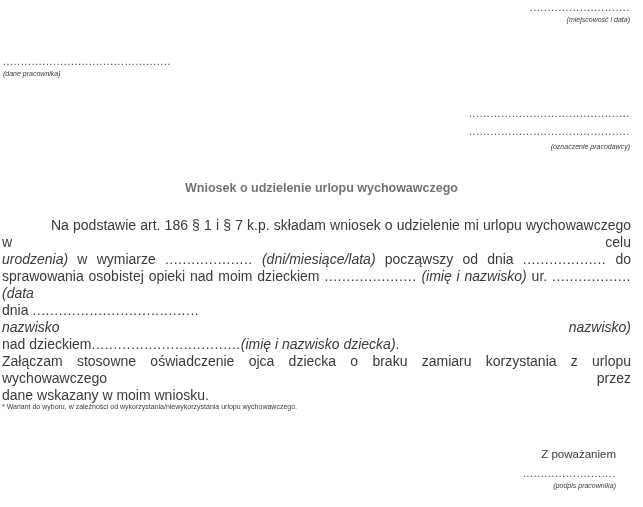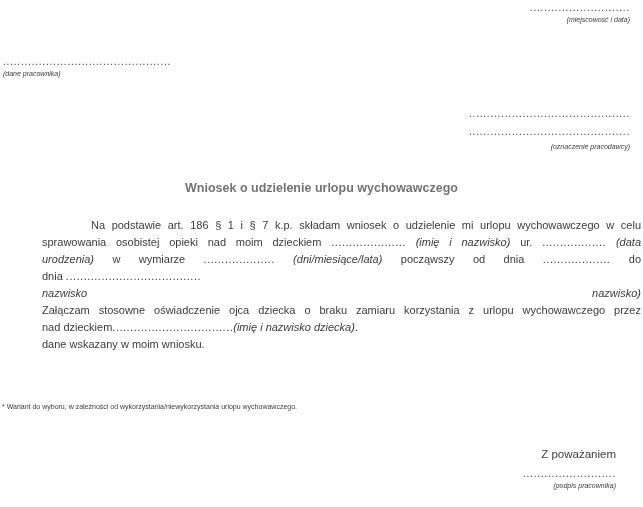--- a/index.html
+++ b/index.html
@@ -32,21 +32,21 @@
   .employee   { position:absolute; top:56px; left:3px; text-align:left; max-width:200px; }
   .employer   { position:absolute; top:105px; right:13px; text-align:right; }
   .employer .dotline { line-height:18px; }
 
   .doc-title {
     position:absolute; top:181px; left:0; right:0;
     text-align:center;
     font-size:12.5px; font-weight:bold; color:#737373;
   }
 
-  .body-text { position:absolute; top:217px; left:2px; right:2px; font-size:11px;margin-left:40px; }
+  .body-text { position:absolute; top:217px; left:2px; right:12px; font-size:14px; }
   .line { line-height:17px; text-align:left; white-space:normal; }
   .line.stretch { text-align:justify; text-align-last:justify; }
   .line.indent { text-indent:49px; }
   .line.split { display:flex; justify-content:space-between;text-align:right; }
   .it { font-style:italic; }
   .dots { letter-spacing:0.5px; white-space:nowrap; }
 
   .footnote {
     position:absolute; top:403px; left:2px; right:2px;
     font-size:7px; color:#3b3b3b;
@@ -74,29 +74,29 @@
   <div class="employer">
     <div class="dotline">.............................................</div>
     <div class="dotline">.............................................</div>
     <div class="caption">(oznaczenie pracodawcy)</div>
   </div>
 
   <div class="doc-title">Wniosek o udzielenie urlopu wychowawczego</div>
 
   <div class="body-text">
       <div class="line stretch indent"><span>Na podstawie art. 186 § 1 i § 7 k.p. składam wniosek o udzielenie mi urlopu wychowawczego w celu</span></div>
+      <div class="line stretch"><span class="it">urodzenia)</span><span> w wymiarze </span><span class="dots">....................</span><span> </span><span class="it">(dni/miesiące/lata)</span><span> począwszy od dnia </span><span class="dots">...................</span><span> do</span></div>
       <div class="line stretch"><span>sprawowania osobistej opieki nad moim dzieckiem </span><span class="dots">.....................</span><span> </span><span class="it">(imię i nazwisko)</span><span> ur. </span><span class="dots">..................</span><span> </span><span class="it">(data</span></div>
-      <div class="line stretch"><span class="it">urodzenia)</span><span> w wymiarze </span><span class="dots">....................</span><span> </span><span class="it">(dni/miesiące/lata)</span><span> począwszy od dnia </span><span class="dots">...................</span><span> do</span></div>
       <div class="line"><span>dnia </span><span class="dots">......................................</span></div>
       <div class="line split">
         <span class="it">nazwisko</span>
         <span class="it">nazwisko)</span>
       </div>
+      <div class="line"><span>nad dzieckiem</span><span class="dots">..................................</span><span class="it">(imię i nazwisko dziecka)</span><span>.</span></div>
       <div class="line stretch"><span>Załączam stosowne oświadczenie ojca dziecka o braku zamiaru korzystania z urlopu wychowawczego przez</span></div>
-      <div class="line"><span>nad dzieckiem</span><span class="dots">..................................</span><span class="it">(imię i nazwisko dziecka)</span><span>.</span></div>
       <div class="line"><span>dane wskazany w moim wniosku.</span></div>
     </div>
 
   <div class="footnote">* Wariant do wyboru, w zależności od wykorzystania/niewykorzystania urlopu wychowawczego.</div>
 
   <div class="closing">
     <div class="closing-salutation">Z poważaniem</div>
     <div class="dotline">..........................</div>
     <div class="caption">(podpis pracownika)</div>
   </div>

